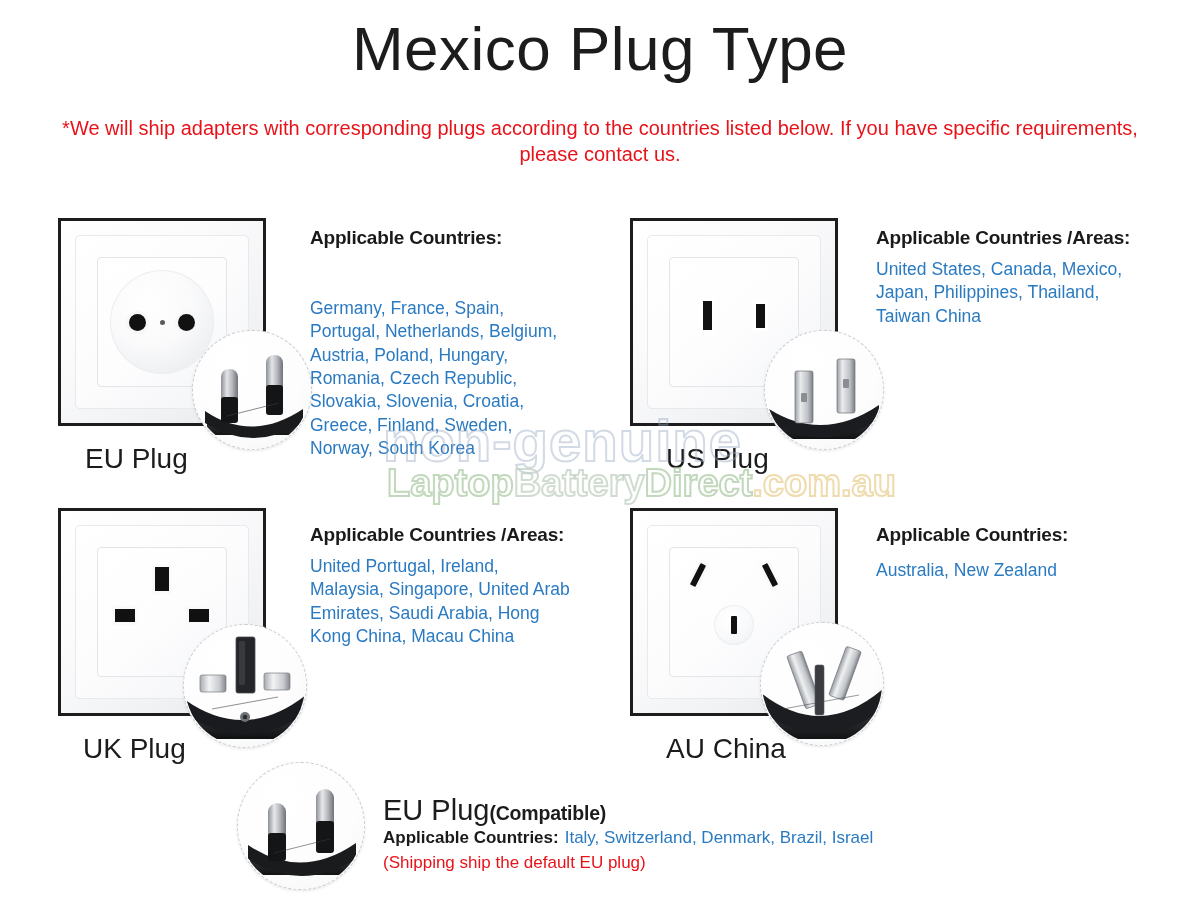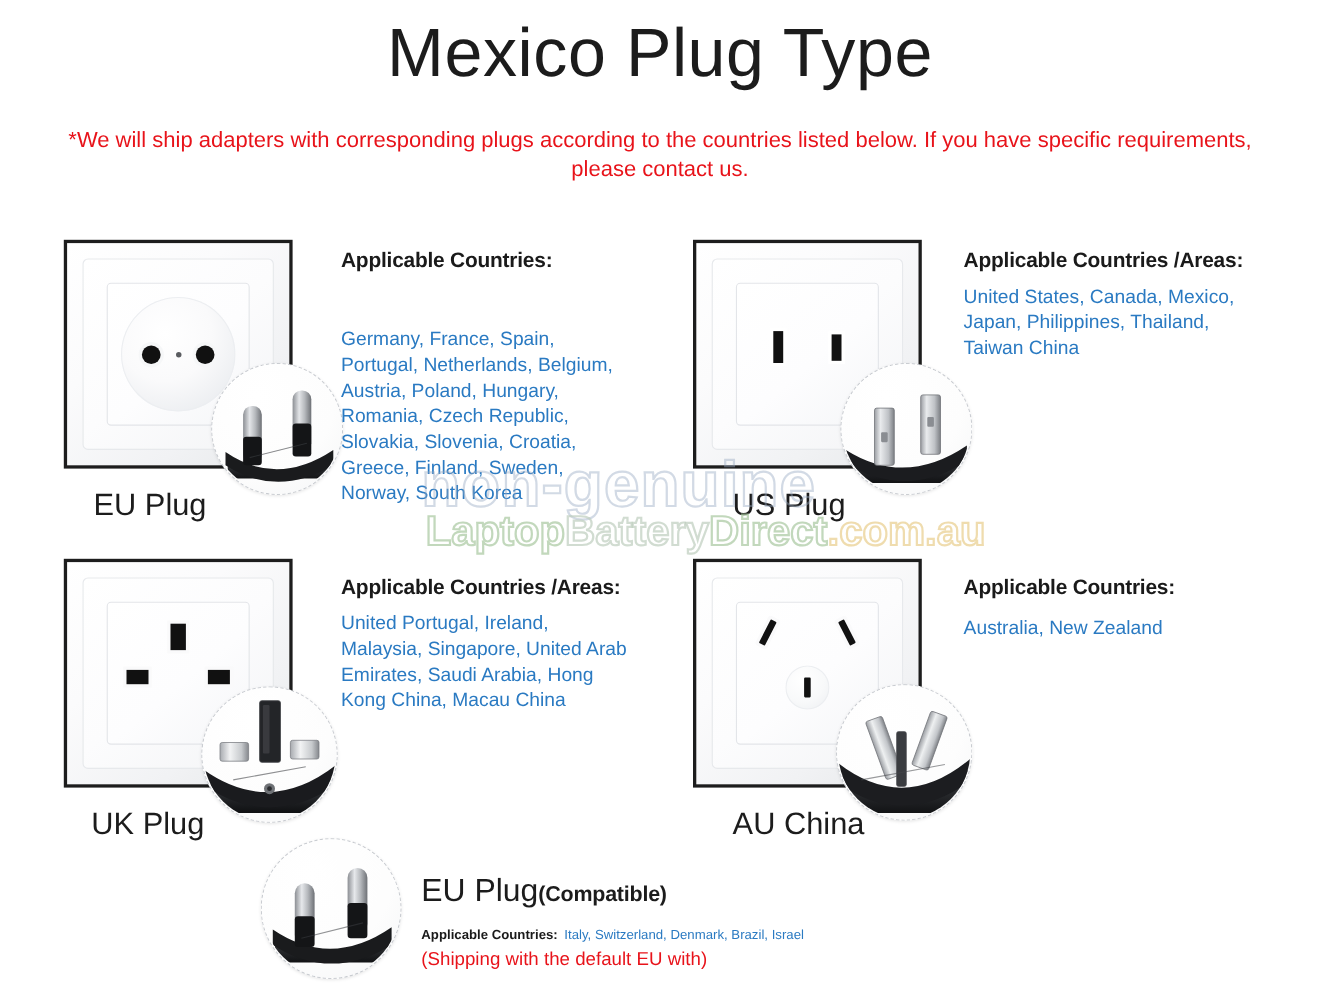--- a/index.html
+++ b/index.html
@@ -184,22 +184,22 @@
     color: #1c1c1c;
     font-weight: 400;
     white-space: nowrap;
   }
 
   
   #bottom-block { position: absolute; left: 383px; top: 796px; }
   #bottom-title { font-size: 29px; color: #1c1c1c; white-space: nowrap; line-height: 1; }
   #bottom-title .small { font-size: 19.5px; font-weight: 700; letter-spacing: -0.2px; }
   #bottom-applicable {
-    margin-top: 18px;
-    font-size: 12px;
+    margin-top: 3px;
+    font-size: 17px;
     font-weight: 700;
     color: #1a1a1a;
     white-space: nowrap;
   }
   #bottom-applicable .blue { color: #2a7ac2; font-weight: 400; padding-left: 6px; }
   #bottom-note {
     margin-top: 5px;
     font-size: 17px;
     color: #e8131a;
     white-space: nowrap;
@@ -481,19 +481,19 @@
   </svg>
 </div>
 
 <div id="bottom-block">
   <div id="bottom-title">
     <span>EU Plug</span><span class="small">(Compatible)</span>
   </div>
   <div id="bottom-applicable">
     <span>Applicable Countries:</span><span class="blue">Italy, Switzerland, Denmark, Brazil, Israel</span>
   </div>
-  <div id="bottom-note">(Shipping with the default EU with)</div>
+  <div id="bottom-note">(Shipping ship the default EU plug)</div>
 </div>
 
 <div id="wm-nongenuine">non-genuine</div>
 <div id="wm-site">
   <span class="part-laptop">Laptop</span><span class="part-battery">Battery</span><span class="part-direct">Direct</span><span class="part-tld">.com.au</span>
 </div>
 
 </body></html>

